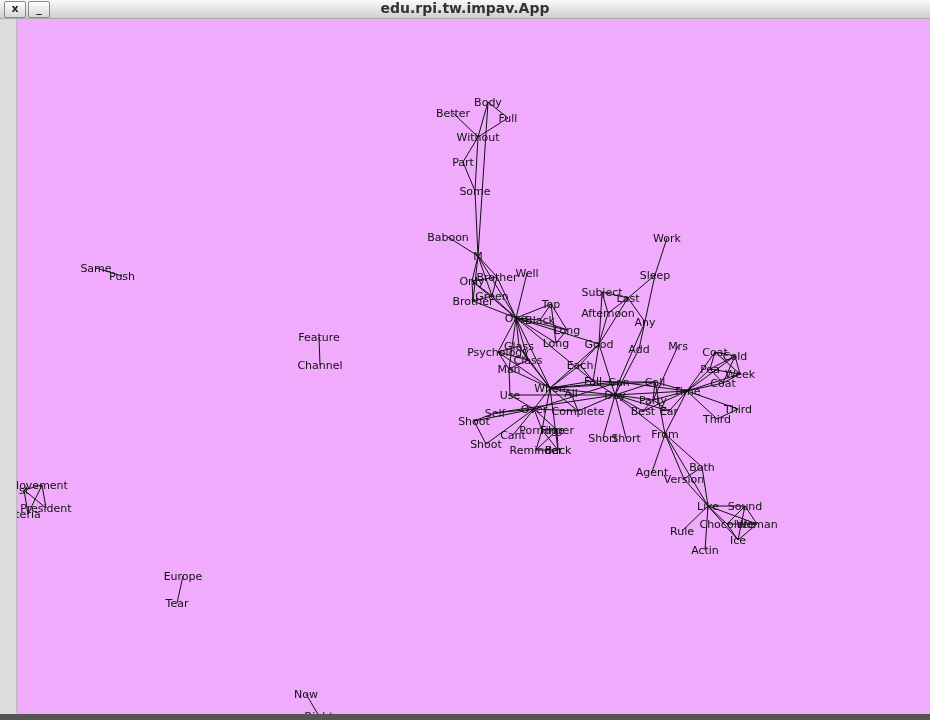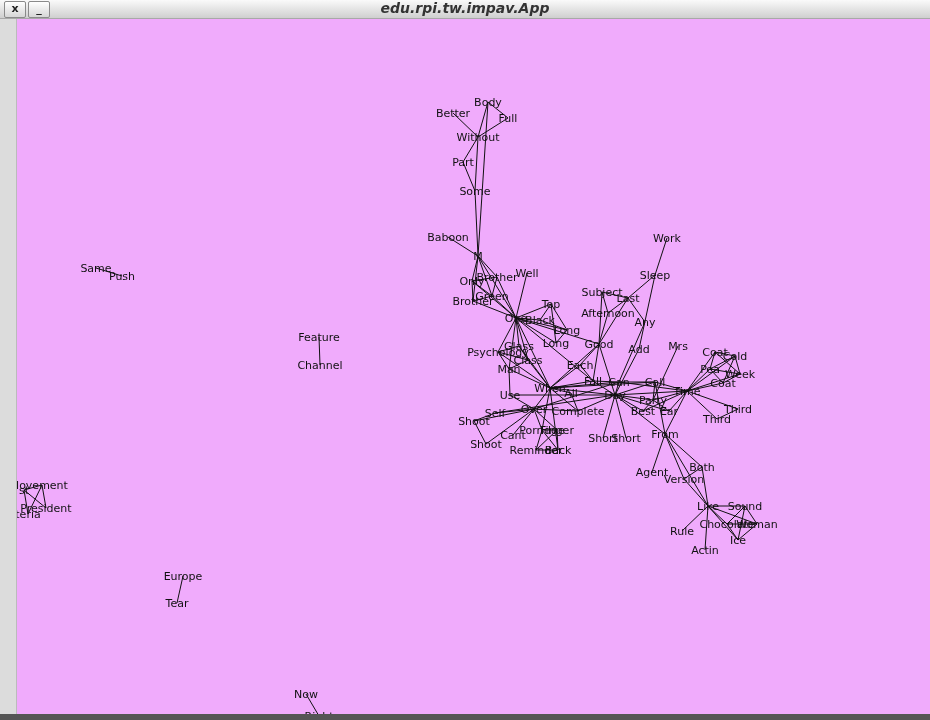--- a/index.html
+++ b/index.html
@@ -4,21 +4,21 @@
 <style>
   html, body { margin:0; padding:0; width:930px; height:720px; overflow:hidden; background:#dcdcdc; }
   body { font-family: "DejaVu Sans", sans-serif; position:relative; }
   .titlebar { position:absolute; left:0; top:0; width:930px; height:18px;
     background:linear-gradient(#fafafa,#cfcfcf); border-bottom:1px solid #a8a8a8; }
   .wbtn { position:absolute; top:1px; width:20px; height:15px; border:1px solid #8a8a8a; border-radius:2px;
     background:linear-gradient(#ffffff,#d6d6d6); font-size:11px; font-weight:bold; line-height:14px; text-align:center; color:#222; cursor:pointer; }
   .wbtn.close { left:4px; }
   .wbtn.min { left:28px; }
   .title { position:absolute; left:0; right:0; top:0; height:18px; line-height:17px; text-align:center;
-    font-size:14px; font-weight:bold; color:#333;font-style:italic; }
+    font-size:14px; font-weight:bold; color:#333; }
   .canvas { position:absolute; left:16px; top:19px; width:926px; height:695px; background:#f0abfc;
     border-left:1px solid #bbb; border-right:1px solid #bbb; overflow:hidden; }
   .bottom-strip { position:absolute; left:0; top:714px; width:930px; height:6px; background:#555; }
   svg { position:absolute; left:0; top:0; }
   .node-label { font-family:"DejaVu Sans", sans-serif; font-size:11px; fill:#111; cursor:pointer; }
   .edge { stroke:#111; stroke-width:1; }
 </style>
 </head>
 <body>
 

